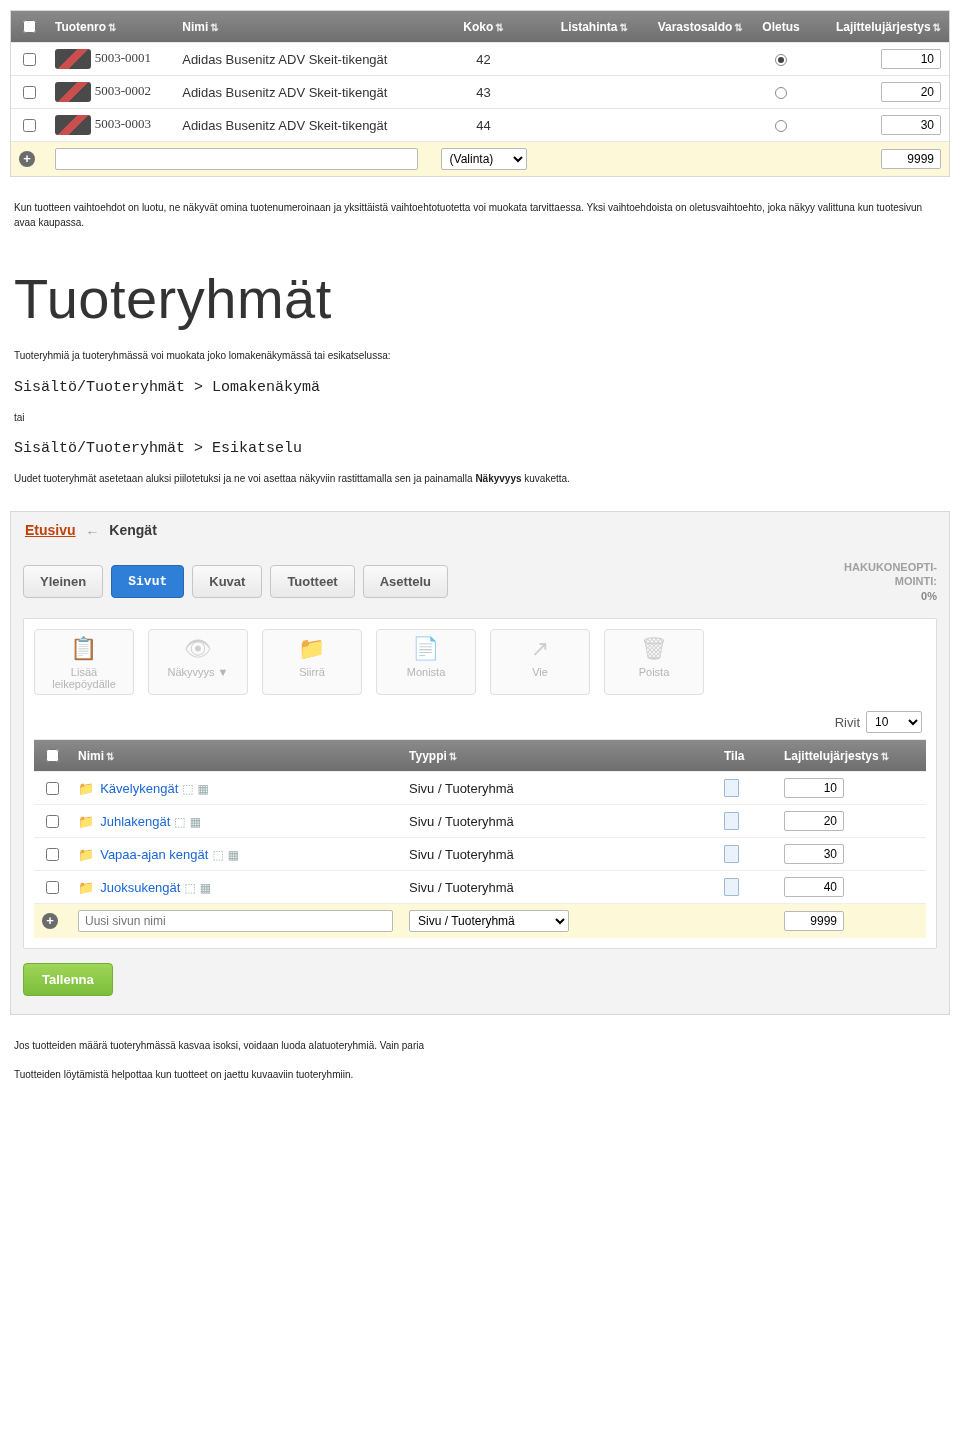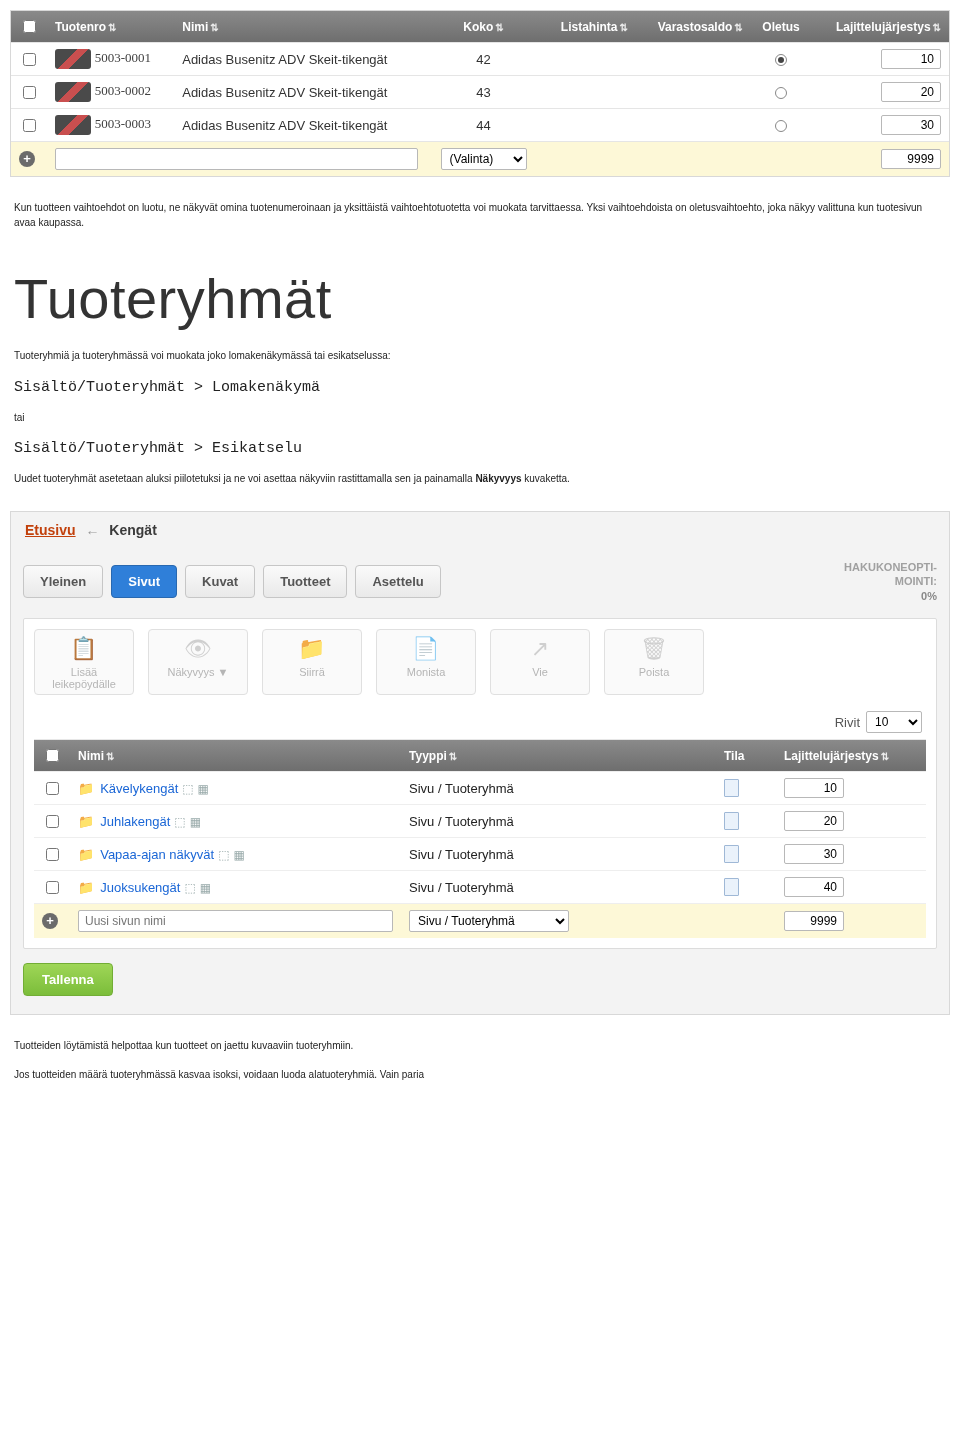--- a/index.html
+++ b/index.html
@@ -61,21 +61,21 @@
   .panel { margin: 18px 10px 8px 10px; border:1px solid #d8d8d8; background:#f3f3f3; }
   .panel-inner { padding:10px 12px 12px 12px; }
   .breadcrumb { padding:10px 14px 4px 14px; font-size:14px;font-weight:bold;color:#3a3a3a;}
   .breadcrumb .home { color:#c2410c; }
   .breadcrumb .sep { color:#999; font-weight:normal; margin:0 6px;}
   .tabbar { margin:8px 0 14px 0; display:flex; gap:8px; align-items:center; }
   .tab {
     border:1px solid #c6c6c6; background:linear-gradient(#fafafa,#e9e9e9);
     padding:8px 16px;border-radius:4px;font-size:13px;color:#555;font-weight:bold;cursor:pointer;
   }
-  .tab.active { background:#2f7fd9;border-color:#2868b0;color:#fff; }
+  .tab.active { background:#2f7fd9;border-color:#2868b0;color:#fff;font-family:Liberation Mono, monospace; }
   .seo-block { margin-left:auto; text-align:right; color:#a0a0a0; font-size:11px; font-weight:bold; line-height:1.35; }
   .white-card { background:#fff; border:1px solid #dcdcdc; padding:10px; border-radius:2px;}
   .action-bar { display:flex; gap:14px; margin-bottom:10px; }
   .action {
     width:100px;border:1px solid #e0e0e0;border-radius:4px;padding:6px 4px 4px 4px;
     text-align:center; color:#b5b5b5; font-size:11px; background:#fafafa;
   }
   .action .ico { font-size:22px; display:block; margin-bottom:4px; color:#cfcfcf;}
   .row-top { display:flex; justify-content:flex-end; align-items:center; gap:6px; padding:6px 4px; font-size:13px; color:#555; border-bottom:1px solid #e7e7e7;}
   .page-select { width:56px;padding:2px 4px;border:1px solid #b8b8b8;border-radius:2px;background:#fff;font-size:12px;}
@@ -232,21 +232,21 @@
             </tr>
             <tr>
               <td><input type="checkbox" class="cb" style=""></td>
               <td><span class="folder-icon">📁</span><a href="#" class="cat-link">Juhlakengät</a><span class="tiny-icon">⬚</span><span class="tiny-icon">▦</span></td>
               <td>Sivu / Tuoteryhmä</td>
               <td class="center"><span class="page-icon"></span></td>
               <td class="right"><input class="sort-input" value="20" style=""></td>
             </tr>
             <tr>
               <td><input type="checkbox" class="cb" style=""></td>
-              <td><span class="folder-icon">📁</span><a href="#" class="cat-link">Vapaa-ajan näkyvät</a><span class="tiny-icon">⬚</span><span class="tiny-icon">▦</span></td>
+              <td><span class="folder-icon">📁</span><a href="#" class="cat-link">Vapaa-ajan kengät</a><span class="tiny-icon">⬚</span><span class="tiny-icon">▦</span></td>
               <td>Sivu / Tuoteryhmä</td>
               <td class="center"><span class="page-icon"></span></td>
               <td class="right"><input class="sort-input" value="30" style=""></td>
             </tr>
             <tr>
               <td><input type="checkbox" class="cb" style=""></td>
               <td><span class="folder-icon">📁</span><a href="#" class="cat-link">Juoksukengät</a><span class="tiny-icon">⬚</span><span class="tiny-icon">▦</span></td>
               <td>Sivu / Tuoteryhmä</td>
               <td class="center"><span class="page-icon"></span></td>
               <td class="right"><input class="sort-input" value="40" style=""></td>
@@ -262,15 +262,15 @@
           </tr>
         </tbody>
       </table>
     </div>
 
     <div class="save-btn">Tallenna</div>
   </div>
 </div>
 
 <div class="doc-section">
+  <p class="doc-p">Jos tuotteiden määrä tuoteryhmässä kasvaa isoksi, voidaan luoda alatuoteryhmiä. Vain paria</p>
   <p class="doc-p">Tuotteiden löytämistä helpottaa kun tuotteet on jaettu kuvaaviin tuoteryhmiin.</p>
-  <p class="doc-p">Jos tuotteiden määrä tuoteryhmässä kasvaa isoksi, voidaan luoda alatuoteryhmiä. Vain paria</p>
 </div>
 
 </body></html>

